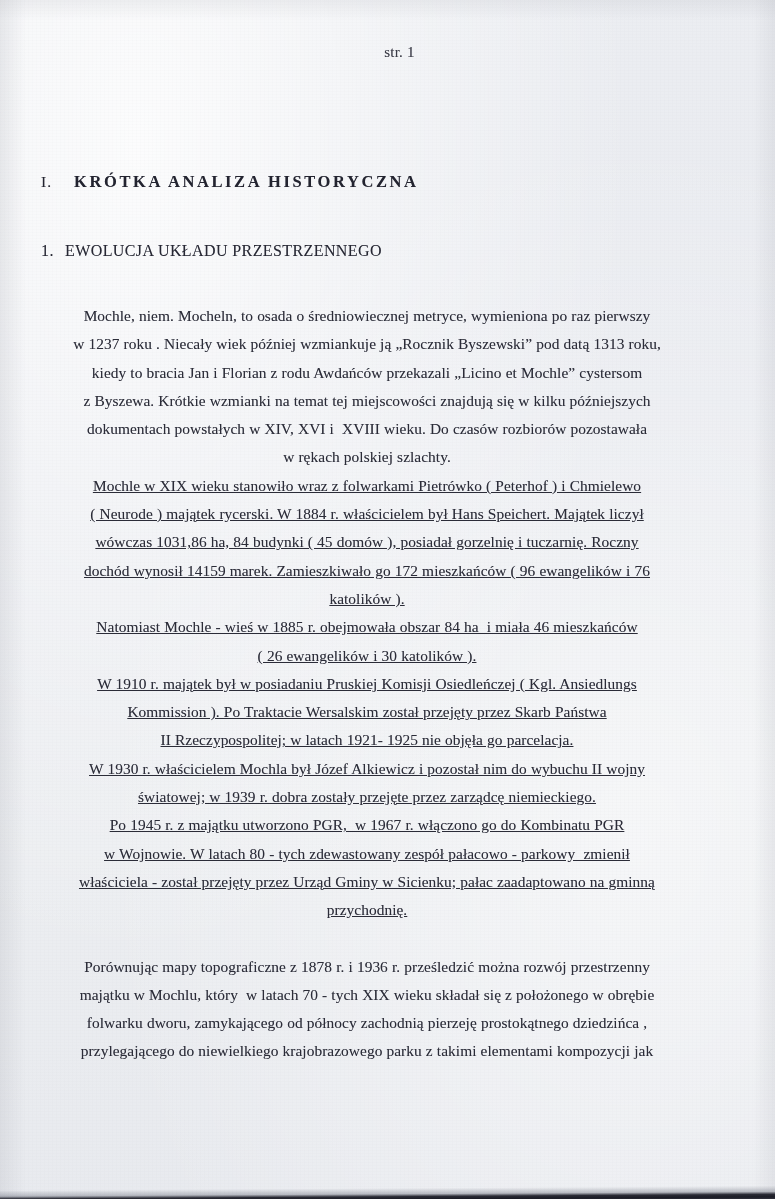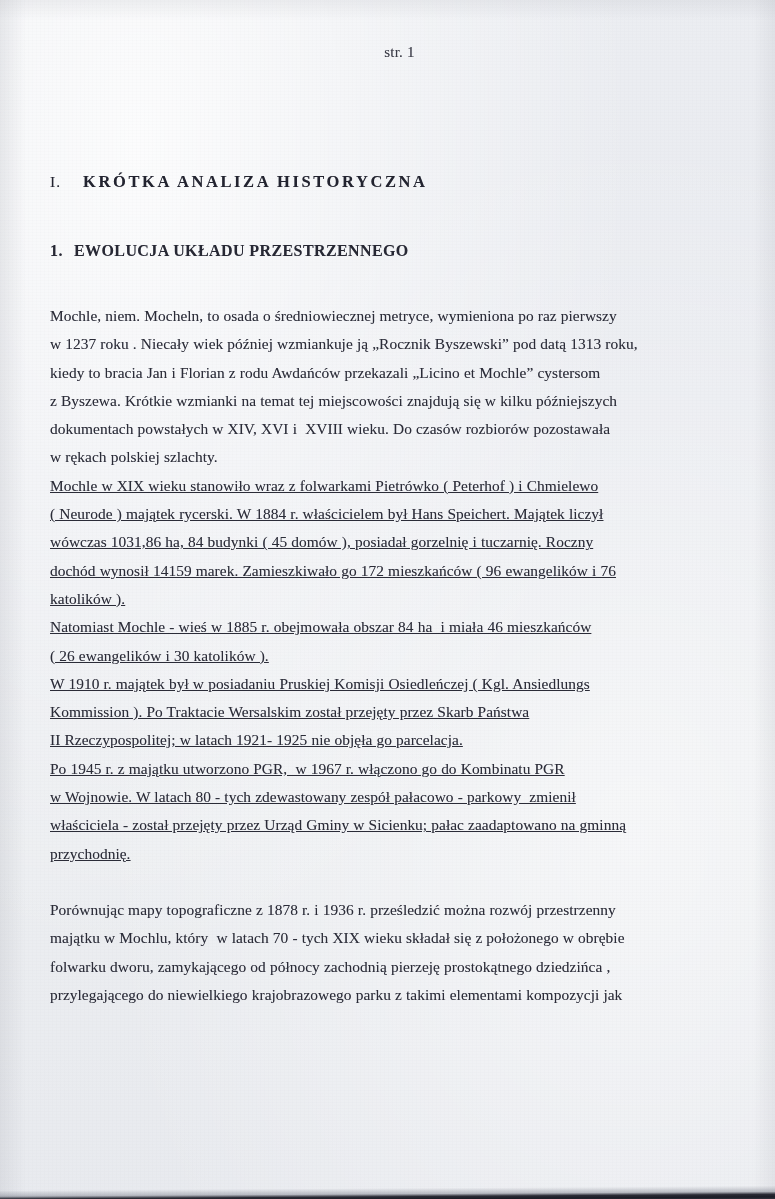--- a/index.html
+++ b/index.html
@@ -78,21 +78,21 @@
     width: 775px;
     text-align: center;
     font-size: 15px;
     color: #3a3b46;
     letter-spacing: 0.2px;
   }
 
   .body-block {
     position: absolute;
     top: 172px;
-    left: 50px;
+    left: 41px;
     width: 652px;
   }
 
   .heading-main {
     font-size: 16.5px;
     font-weight: bold;
     color: #232430;
     letter-spacing: 2.6px;
     margin: 0 0 50px 0;
     white-space: nowrap;
@@ -102,38 +102,39 @@
     letter-spacing: 1px;
     font-size: 15.5px;
   }
   .heading-main .numeral-gap {
     display: inline-block;
     width: 22px;
   }
 
   .heading-sub {
     font-size: 16px;
-    font-weight: bold;
+    font-weight: normal;
     color: #272834;
     letter-spacing: 0.4px;
     margin: 0 0 42px 0;
   }
   .heading-sub .numeral {
     display: inline-block;
     width: 24px;
   }
 
   .para {
     margin: 0;
     font-size: 15.4px;
     line-height: 28.3px;
     color: #2b2c38;
     letter-spacing: 0.05px;
     white-space: pre-wrap;
     word-spacing: 0.2px;
+    text-align: center;
   }
   .para + .para { margin-top: 0; text-decoration: underline; }
 
   .para-gap { height: 28px; }
 
   
   .ink-soft { text-shadow: 0 0 0.45px rgba(60,62,78,0.35); }
 </style>
 </head>
 <body>
@@ -165,20 +166,22 @@
 dochód wynosił 14159 marek. Zamieszkiwało go 172 mieszkańców ( 96 ewangelików i 76
 katolików ).</p>
 
       <p class="para ink-soft">Natomiast Mochle - wieś w 1885 r. obejmowała obszar 84 ha  i miała 46 mieszkańców
 ( 26 ewangelików i 30 katolików ).</p>
 
       <p class="para ink-soft">W 1910 r. majątek był w posiadaniu Pruskiej Komisji Osiedleńczej ( Kgl. Ansiedlungs
 Kommission ). Po Traktacie Wersalskim został przejęty przez Skarb Państwa
 II Rzeczypospolitej; w latach 1921- 1925 nie objęła go parcelacja.</p>
 
+      <p class="para ink-soft">W 1930 r. właścicielem Mochla był Józef Alkiewicz i pozostał nim do wybuchu II wojny
+światowej; w 1939 r. dobra zostały przejęte przez zarządcę niemieckiego.</p>
 
       <p class="para ink-soft">Po 1945 r. z majątku utworzono PGR,  w 1967 r. włączono go do Kombinatu PGR
 w Wojnowie. W latach 80 - tych zdewastowany zespół pałacowo - parkowy  zmienił
 właściciela - został przejęty przez Urząd Gminy w Sicienku; pałac zaadaptowano na gminną
 przychodnię.</p>
 
       <div class="para-gap"></div>
 
       <p class="para ink-soft">Porównując mapy topograficzne z 1878 r. i 1936 r. prześledzić można rozwój przestrzenny
 majątku w Mochlu, który  w latach 70 - tych XIX wieku składał się z położonego w obrębie

